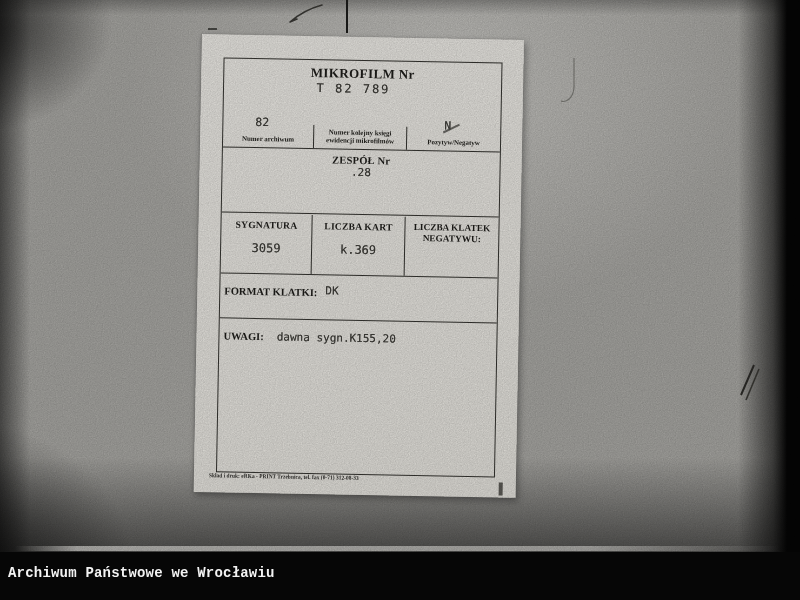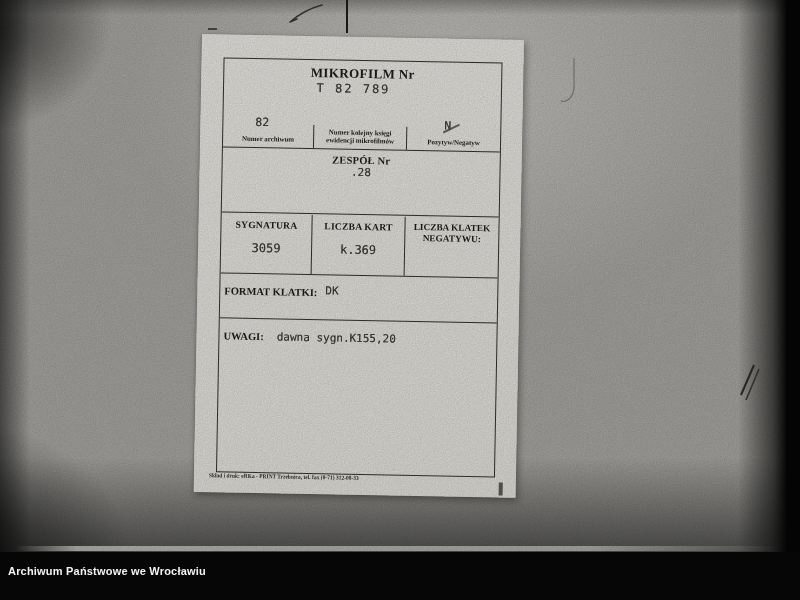--- a/index.html
+++ b/index.html
@@ -15,21 +15,21 @@
       linear-gradient(0deg, rgba(8,8,8,.55), rgba(8,8,8,0) 95px),
       linear-gradient(180deg, rgba(8,8,8,.28), rgba(8,8,8,0) 15px),
       radial-gradient(430px 310px at 55% 16%, #c7c6c2, rgba(199,198,194,0) 72%),
       #a9a8a4;}
   #light-streak{position:absolute;left:15px;top:546px;width:765px;height:5px;opacity:.75;
     background:linear-gradient(90deg, rgba(220,219,215,0), #dbdad6 8%, #cccbc7 75%, rgba(204,203,199,0));
     filter:blur(.6px);}
   
   #caption-bar{position:absolute;left:0;top:552px;width:800px;height:48px;background:#060606;}
   #caption-bar .txt{position:absolute;left:8px;top:13px;color:#f3f3f3;
-    font-family:Liberation Sans, sans-serif;font-weight:bold;font-size:11px;letter-spacing:.2px;}
+    font-family:Liberation Mono, monospace;font-weight:bold;font-size:14px;letter-spacing:.2px;}
   
   #card{position:absolute;left:202px;top:34px;width:322px;height:458px;
     transform:rotate(1.05deg);transform-origin:top left;
     background:linear-gradient(160deg,#edebe6,#e5e3dd);
     box-shadow:2px 3px 7px rgba(15,15,15,.4), -1px 0 2px rgba(15,15,15,.15);}
   #form-border{position:absolute;left:22px;top:23px;width:277px;height:413px;
     border:1.6px solid #34332f;}
   .hline{border-bottom:1.2px solid #34332f;}
   .row{position:absolute;left:0;width:277px;box-sizing:border-box;}
   .printed{color:#1e1d1a;font-family:"Liberation Serif",serif;font-weight:bold;}

